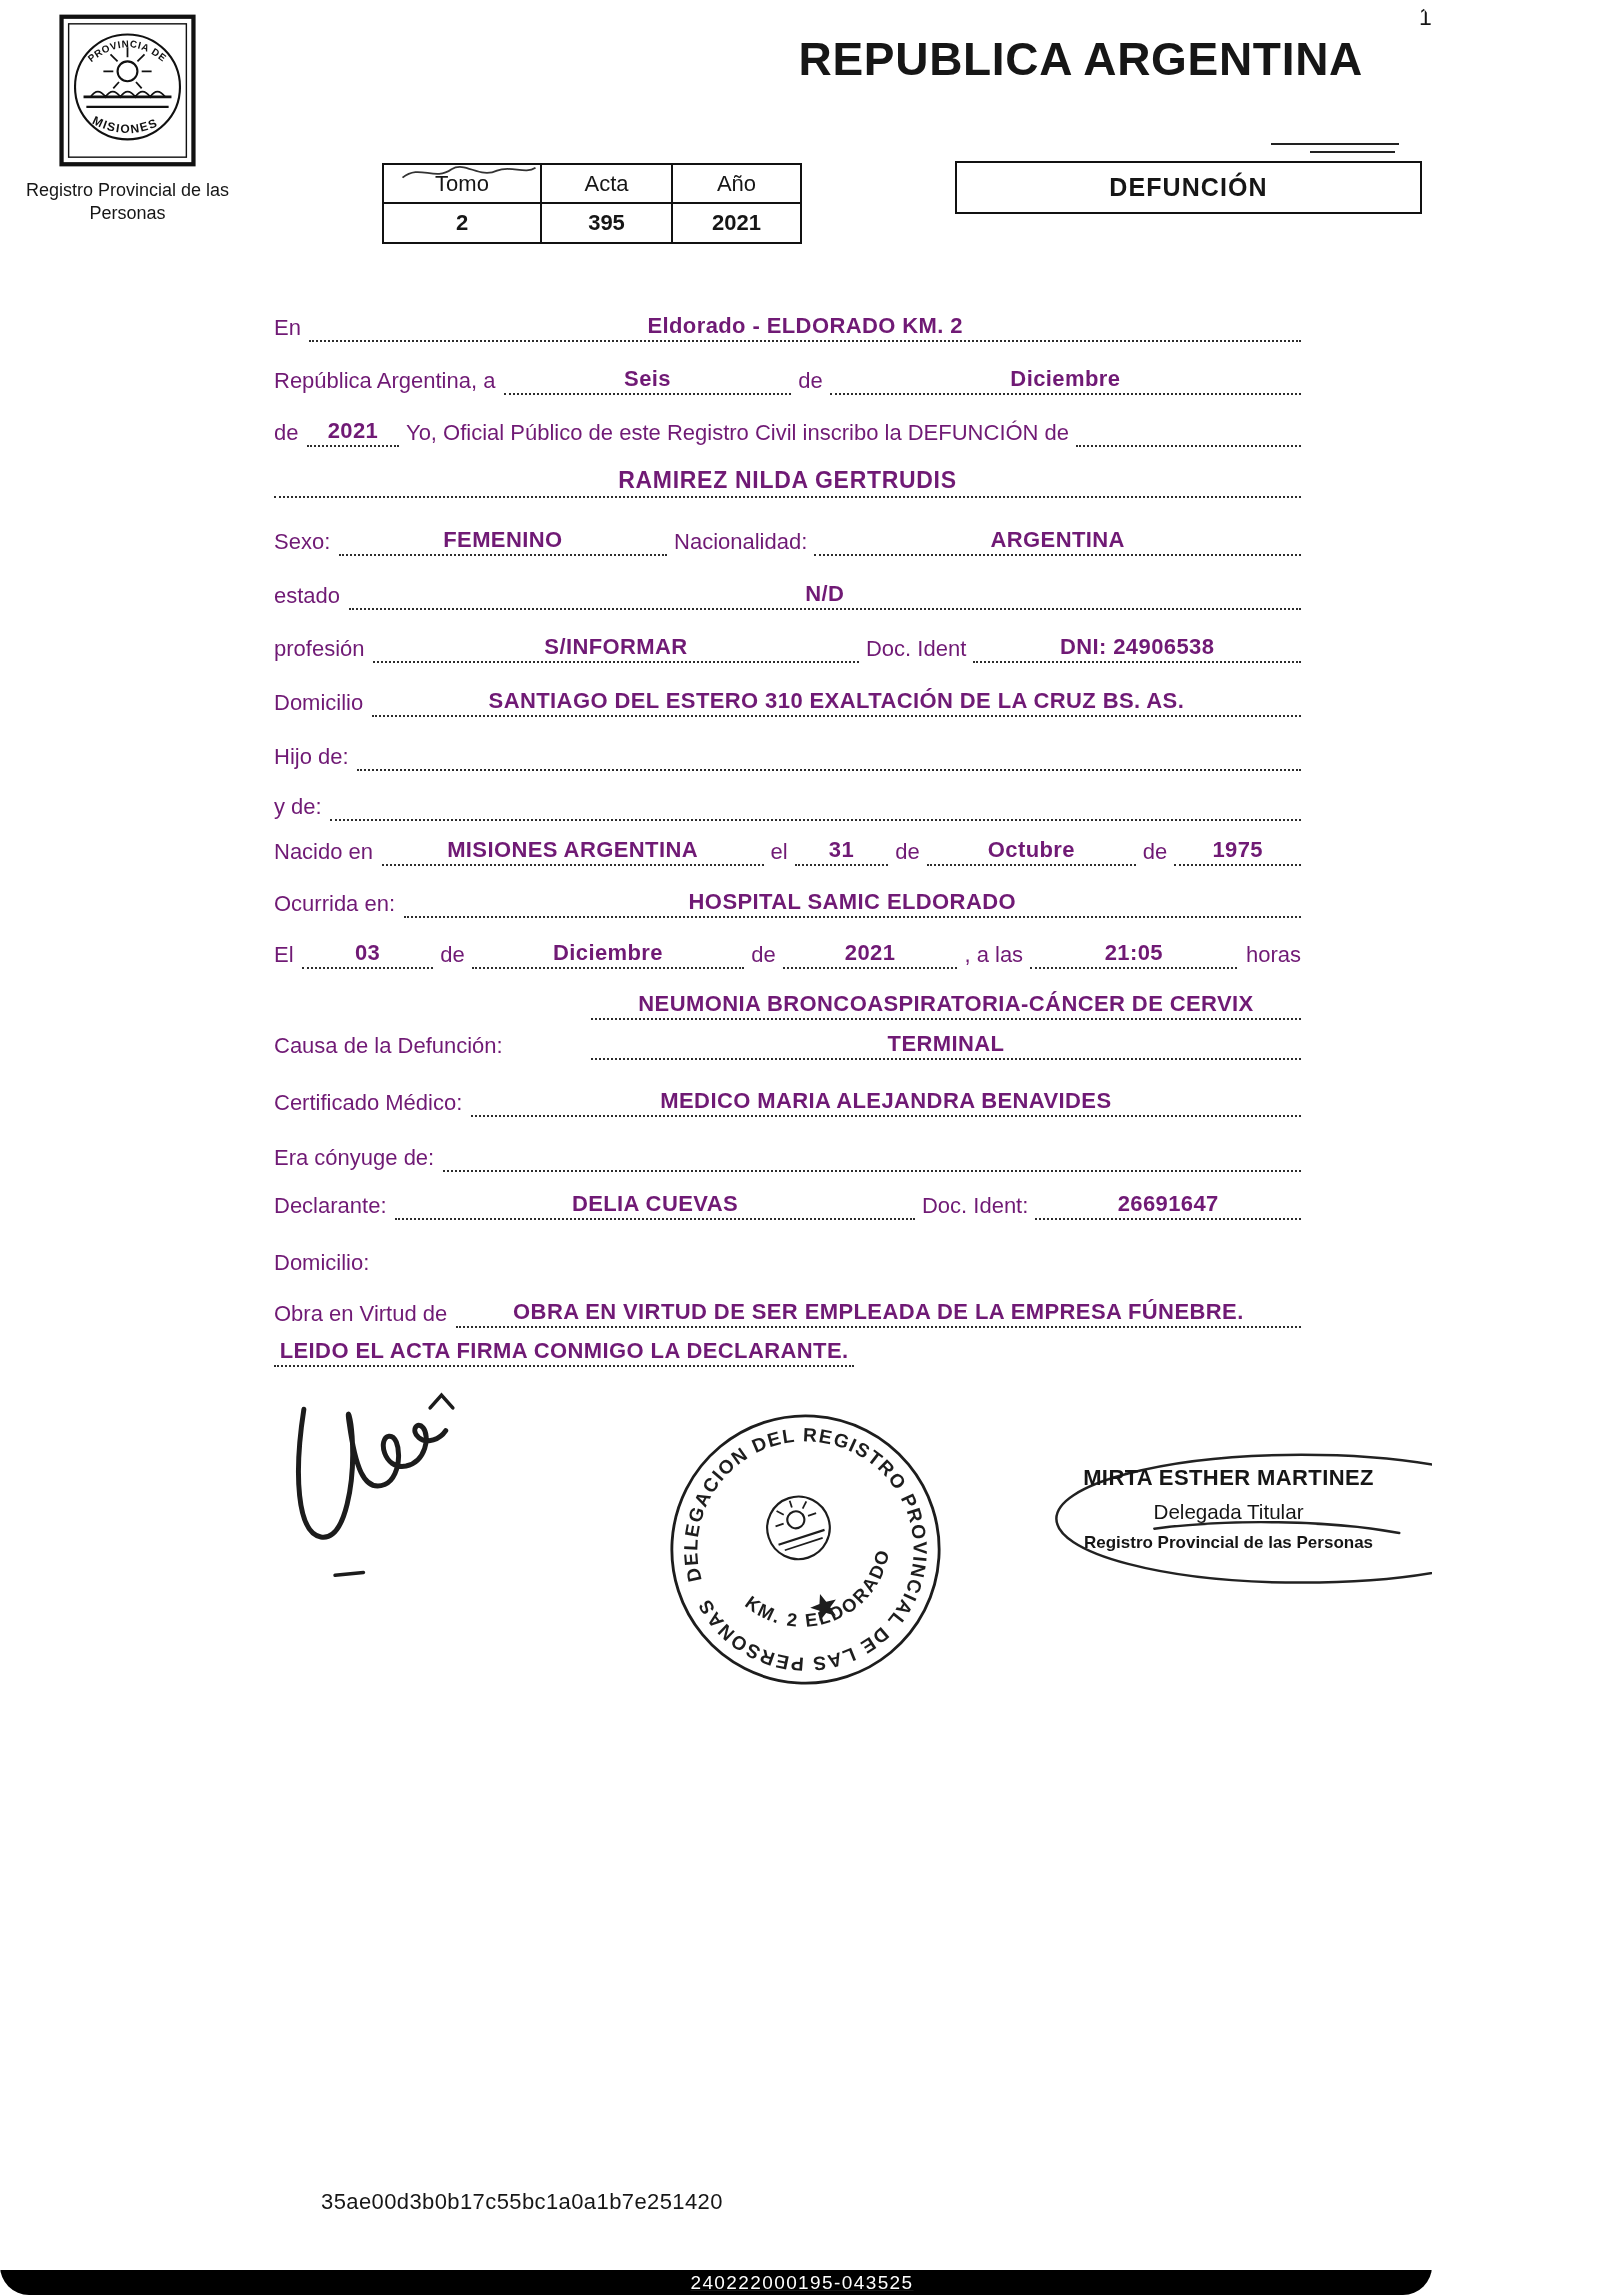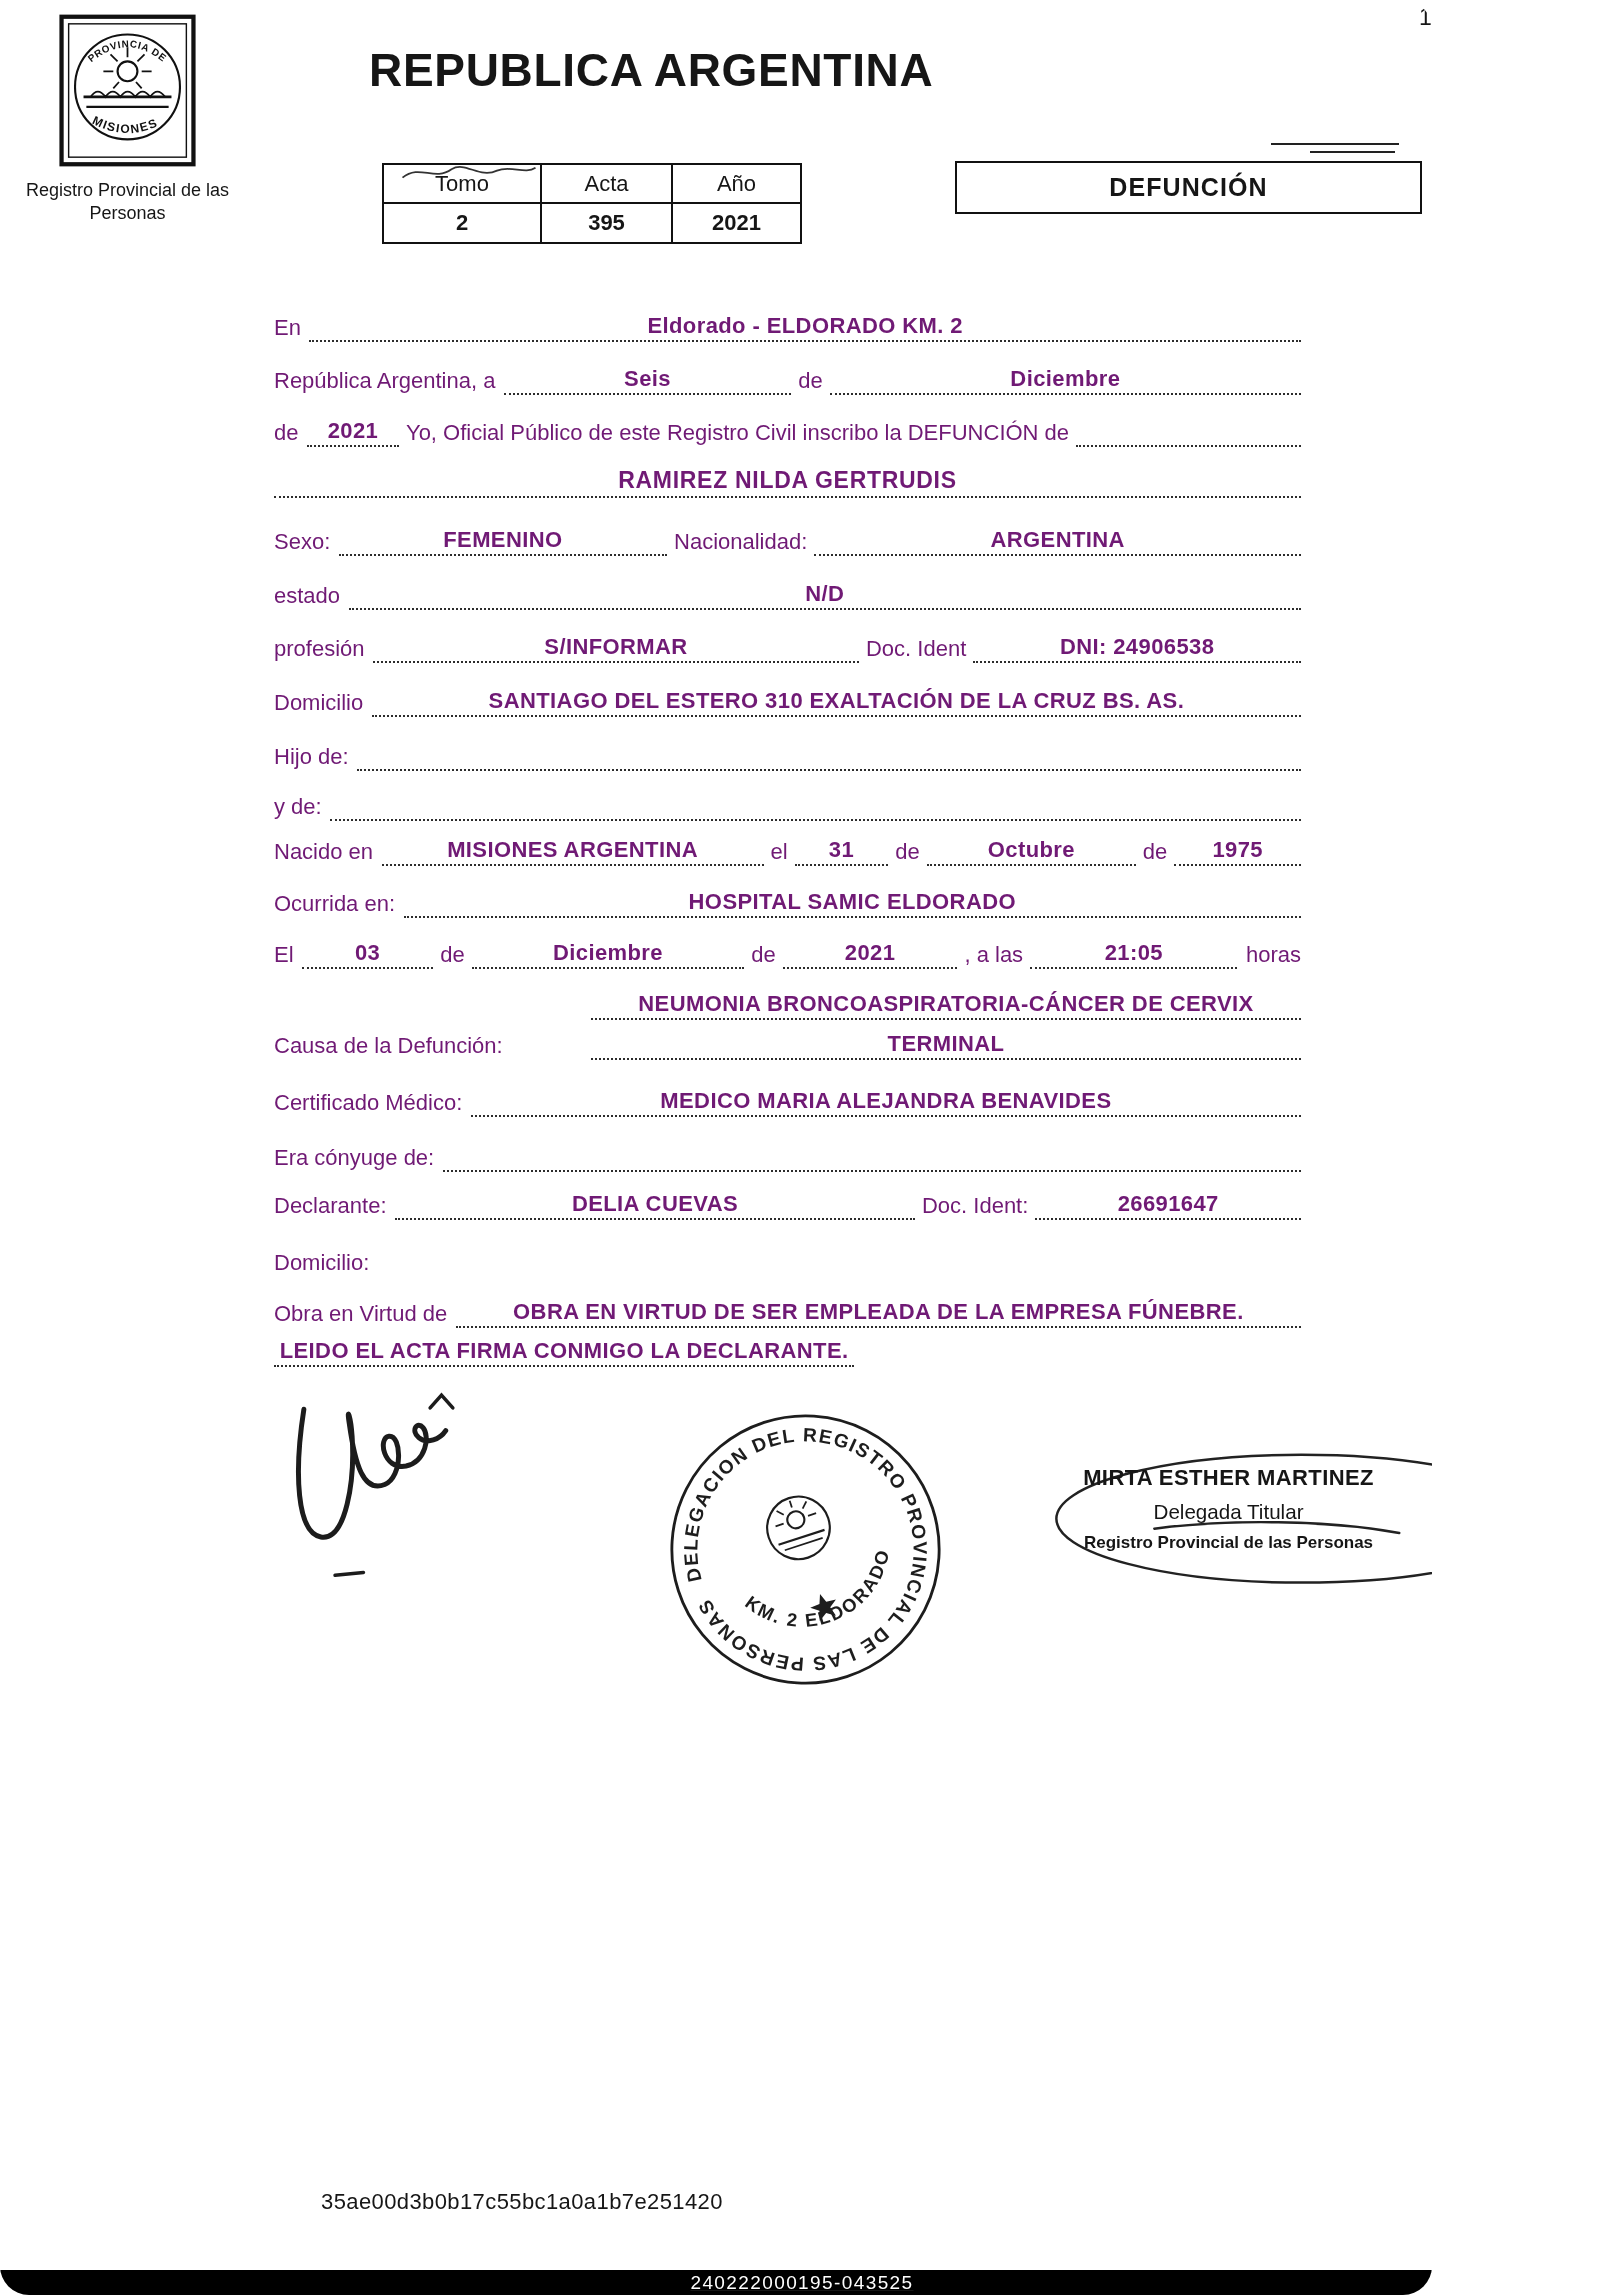--- a/index.html
+++ b/index.html
@@ -4,21 +4,21 @@
 <style>
   * { box-sizing: border-box; margin: 0; padding: 0; }
   html,body { background:#ffffff; }
   body { font-family: "Liberation Sans", sans-serif; }
   .page { position:relative; width:1432px; height:2295px; background:#fff; color:#161616; overflow:hidden;border-radius:29px; }
   .abs { position:absolute; }
 
   .page-number { position:absolute; left:1419px; top:4.3px; font-size:23px; }
   .corner-line { position:absolute; left:1475px; top:0; width:2.8px; height:70px; background:#111; }
 
-  .title { position:absolute; left:369px; top:43px; width:994px; text-align:left;
+  .title { position:absolute; left:369px; top:32px; width:994px; text-align:right;
            font-size:46px; font-weight:bold; letter-spacing:0.7px; }
 
   .logo-box { position:absolute; left:58px; top:12.8px; }
   .logo-caption { position:absolute; left:21px; top:179px; width:213px; text-align:center;
                   font-size:18px; line-height:1.25; }
 
   table.regtable { position:absolute; left:382px; top:163px; border-collapse:collapse; }
   .regtable td { border:2.8px solid #111; text-align:center; font-size:22px; padding:5.7px 0; height:37px; }
   .regtable .c1 { width:158px; } .regtable .c2 { width:131px; } .regtable .c3 { width:129px; }
   .regtable .val { font-weight:bold; }

